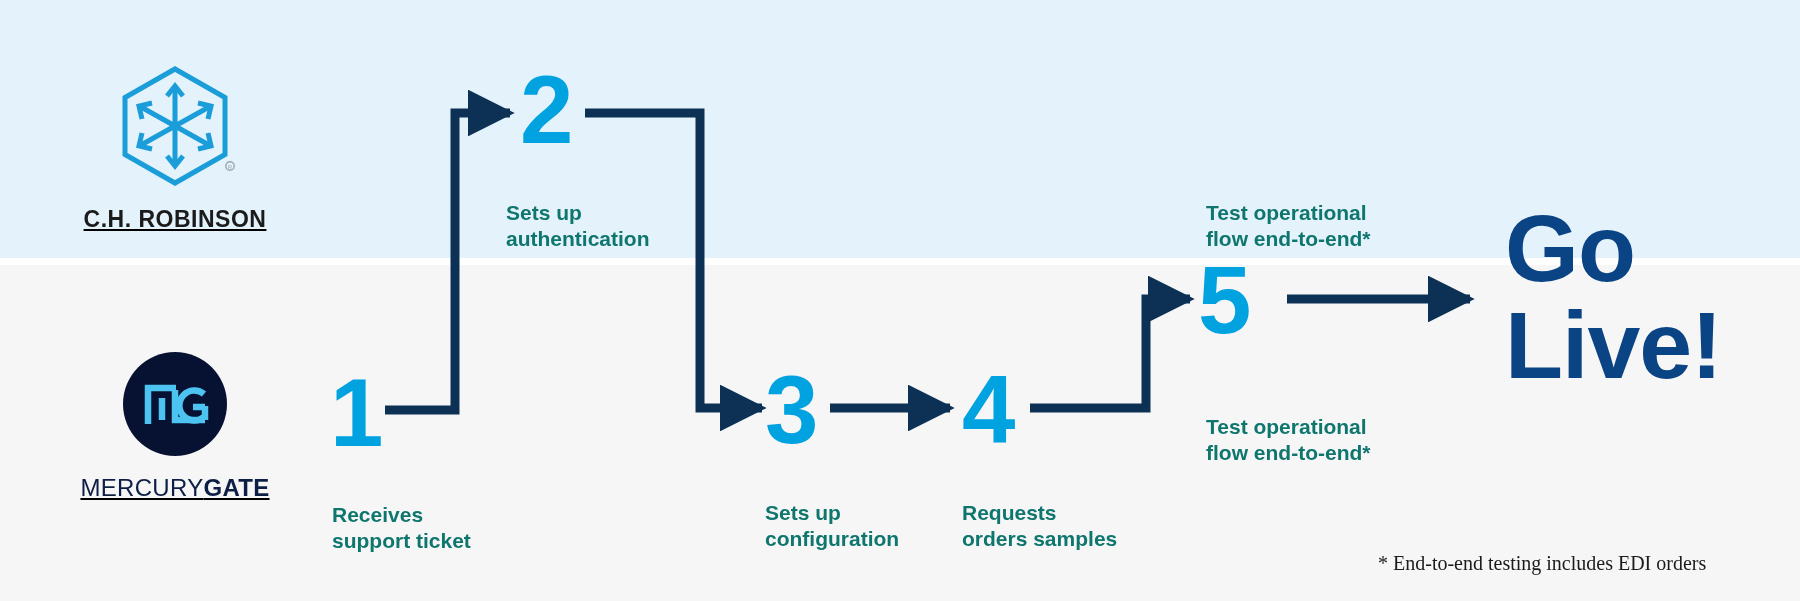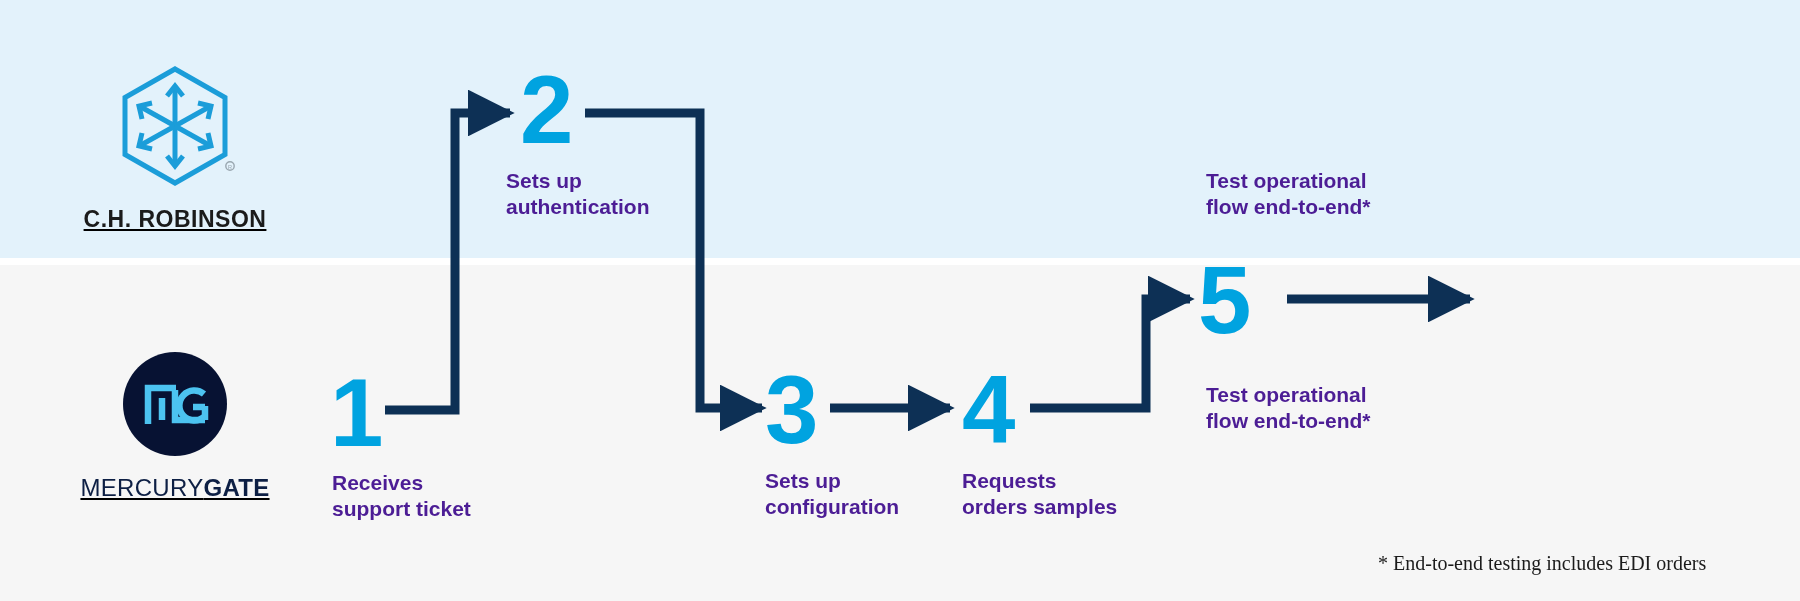--- a/index.html
+++ b/index.html
@@ -81,24 +81,25 @@
     line-height: 1;
     font-family: "Liberation Sans", sans-serif;
     letter-spacing: -2px;
   }
 
   
   .step-label {
     position: absolute;
     font-size: 21px;
     font-weight: bold;
-    color: #4c1d95;
+    color: #0f766e;
     line-height: 1.26;
     font-family: "Liberation Sans", sans-serif;
     white-space: pre-line;
+    margin-top: 32px;
   }
 
   
   #go-live {
     position: absolute;
     left: 1505px;
     top: 200px;
     font-size: 95px;
     font-weight: bold;
     color: #0a4484;
@@ -212,16 +213,18 @@
   <div class="step-num" style="left:962px; top:362px;">4</div>
   <div class="step-label" style="left:962px; top:468px;">Requests
 orders samples</div>
 
   <div class="step-num" style="left:1198px; top:252px;">5</div>
   <div class="step-label" style="left:1206px; top:168px;">Test operational
 flow end-to-end*</div>
   <div class="step-label" style="left:1206px; top:382px;">Test operational
 flow end-to-end*</div>
 
+  <div id="go-live">Go
+Live!</div>
 
   <div id="footnote">* End-to-end testing includes EDI orders</div>
 
 </div>
 
 </body></html>

